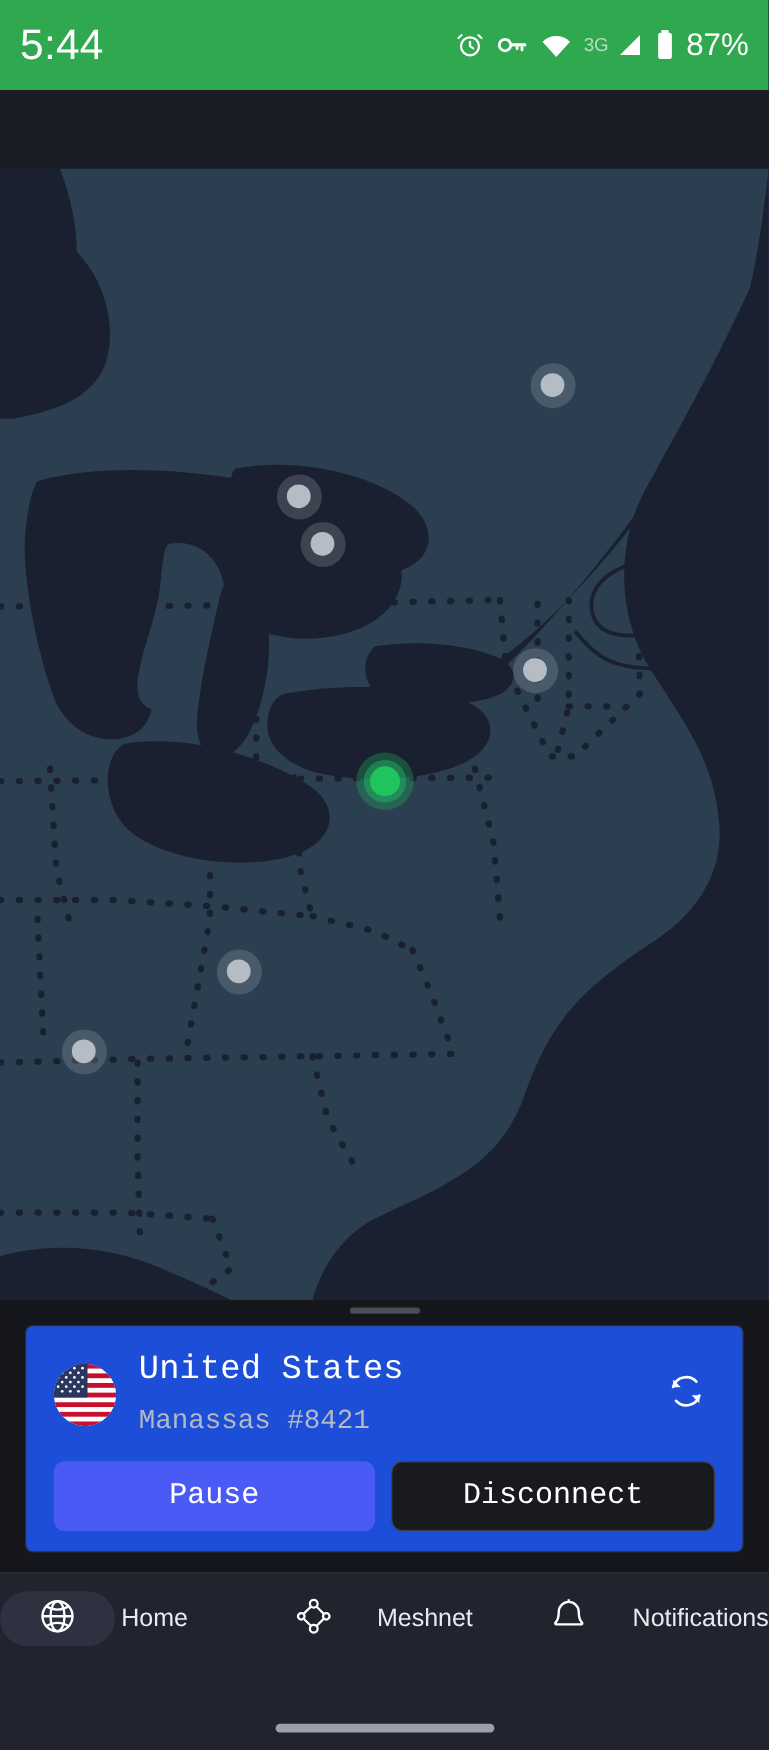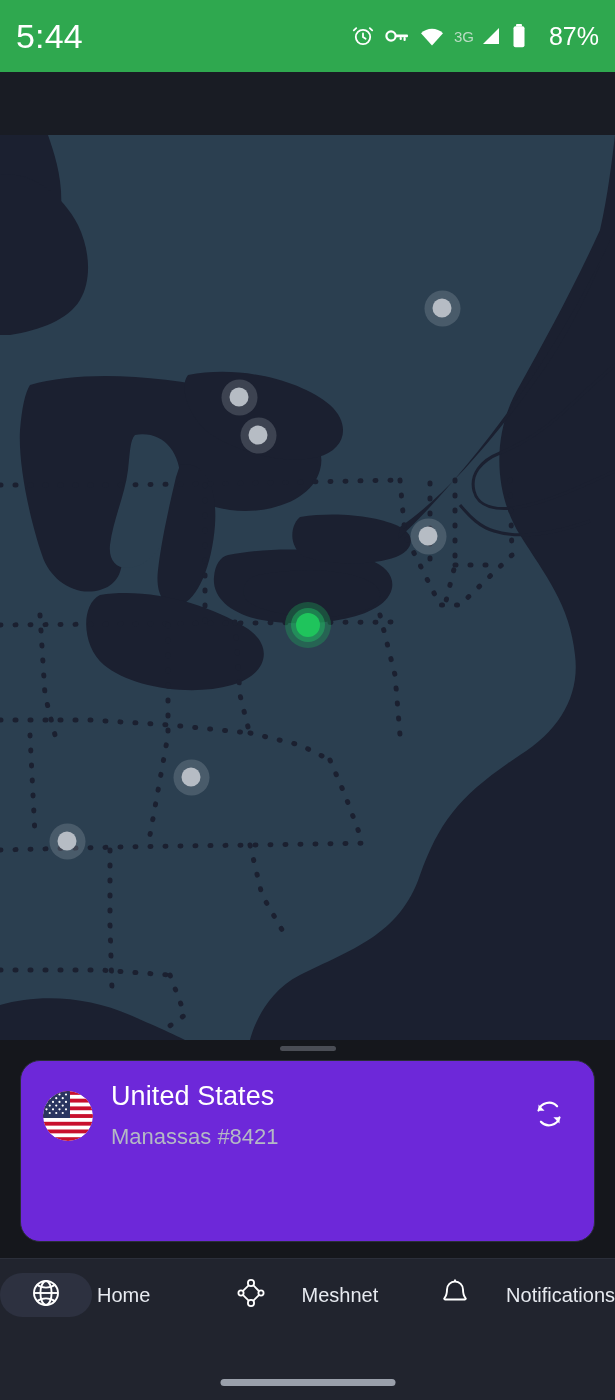--- a/index.html
+++ b/index.html
@@ -16,21 +16,21 @@
   .statusbar {
     position:absolute; top:0; left:0; width:615px; height:72px;
     background:#2fa84f;
     display:flex; align-items:center; justify-content:space-between;
     padding:0 16px 0 16px;
   }
   .status-time { color:#fff; font-size:34px; letter-spacing:.2px; }
   .status-icons { display:flex; align-items:center; gap:9px; }
   .status-icons svg { display:block; }
   .net-label { color:#b9dcc3; font-size:15px; font-weight:400; margin-right:-3px; }
-  .battery-pct { color:#fff; font-size:25px; margin-left:13px; }
+  .battery-pct { color:#fff; font-size:25px; margin-left:0; }
 
   
   .header {
     position:absolute; top:72px; left:0; width:615px; height:63px;
     background:#2fa84f;
     display:flex; align-items:center; padding:0 20px 0 22px;
   }
   .header-left { display:flex; align-items:center; gap:16px; flex:1; }
   .header-title { color:#fff; font-size:25px; font-weight:700; letter-spacing:.2px; }
   .chevron-btn { width:44px; height:44px; display:flex; align-items:center; justify-content:center; }
@@ -48,22 +48,23 @@
   .pin-green .pin-dot { position:relative; width:24px; height:24px; border-radius:50%; background:#1fc45c; }
 
   
   .sheet {
     position:absolute; top:1040px; left:0; width:615px; height:218px;
     background:#15171c;
   }
   .grabber { width:56px; height:5px; border-radius:3px; background:#4a4d55; margin:6px auto 0 auto; }
   .server-card {
     position:absolute; top:20px; left:20px; width:575px; height:182px;
-    background:#6d28d9; border:1px solid #2a2e38; border-radius:20px;
+    background:#1d4ed8; border:1px solid #2a2e38; border-radius:6px;
     padding:20px 22px 18px 22px;
+    font-family:Liberation Mono, monospace;
   }
   .server-row { display:flex; align-items:center; }
   .flag { width:50px; height:50px; border-radius:50%; overflow:hidden; flex-shrink:0; margin-right:18px; }
   .server-text { flex:1; }
   .server-country { color:#ffffff; font-size:27px; line-height:1.12; letter-spacing:.1px; }
   .server-city { color:#b4b9c4; font-size:22px; line-height:1.25; margin-top:12px; }
   .refresh-btn { width:46px; height:46px; display:flex; align-items:center; justify-content:center; flex-shrink:0; }
 
   .btn-row { display:flex; gap:13px; margin-top:18px; }
   .btn { height:56px; border-radius:9px; display:flex; align-items:center; justify-content:center; font-size:24px; }
@@ -298,20 +299,24 @@
           <span>
             <svg width="38" height="38" viewBox="0 0 38 38" fill="none" stroke="#ffffff" stroke-width="2.2" stroke-linecap="round">
               <path d="M8.5 15.5a11 11 0 0 1 18.6-4.2"></path>
               <path d="M29.5 22.5a11 11 0 0 1-18.6 4.2"></path>
               <path d="M8.5 9.5 8.5 15.8 14.6 15.8" fill="#fff" stroke="none"></path>
               <path d="M29.5 28.5 29.5 22.2 23.4 22.2" fill="#fff" stroke="none"></path>
             </svg>
           </span>
         </div>
       </div>
+      <div class="btn-row">
+        <div class="btn btn-pause">Pause</div>
+        <div class="btn btn-disconnect">Disconnect</div>
+      </div>
     </div>
   </div>
 
   <div class="navbar">
 
     <div class="nav-item active">
       <div class="nav-icon-wrap">
         <span>
           <svg width="34" height="34" viewBox="0 0 34 34" fill="none" stroke="#fff" stroke-width="1.9">
             <circle cx="17" cy="17" r="12"></circle>

